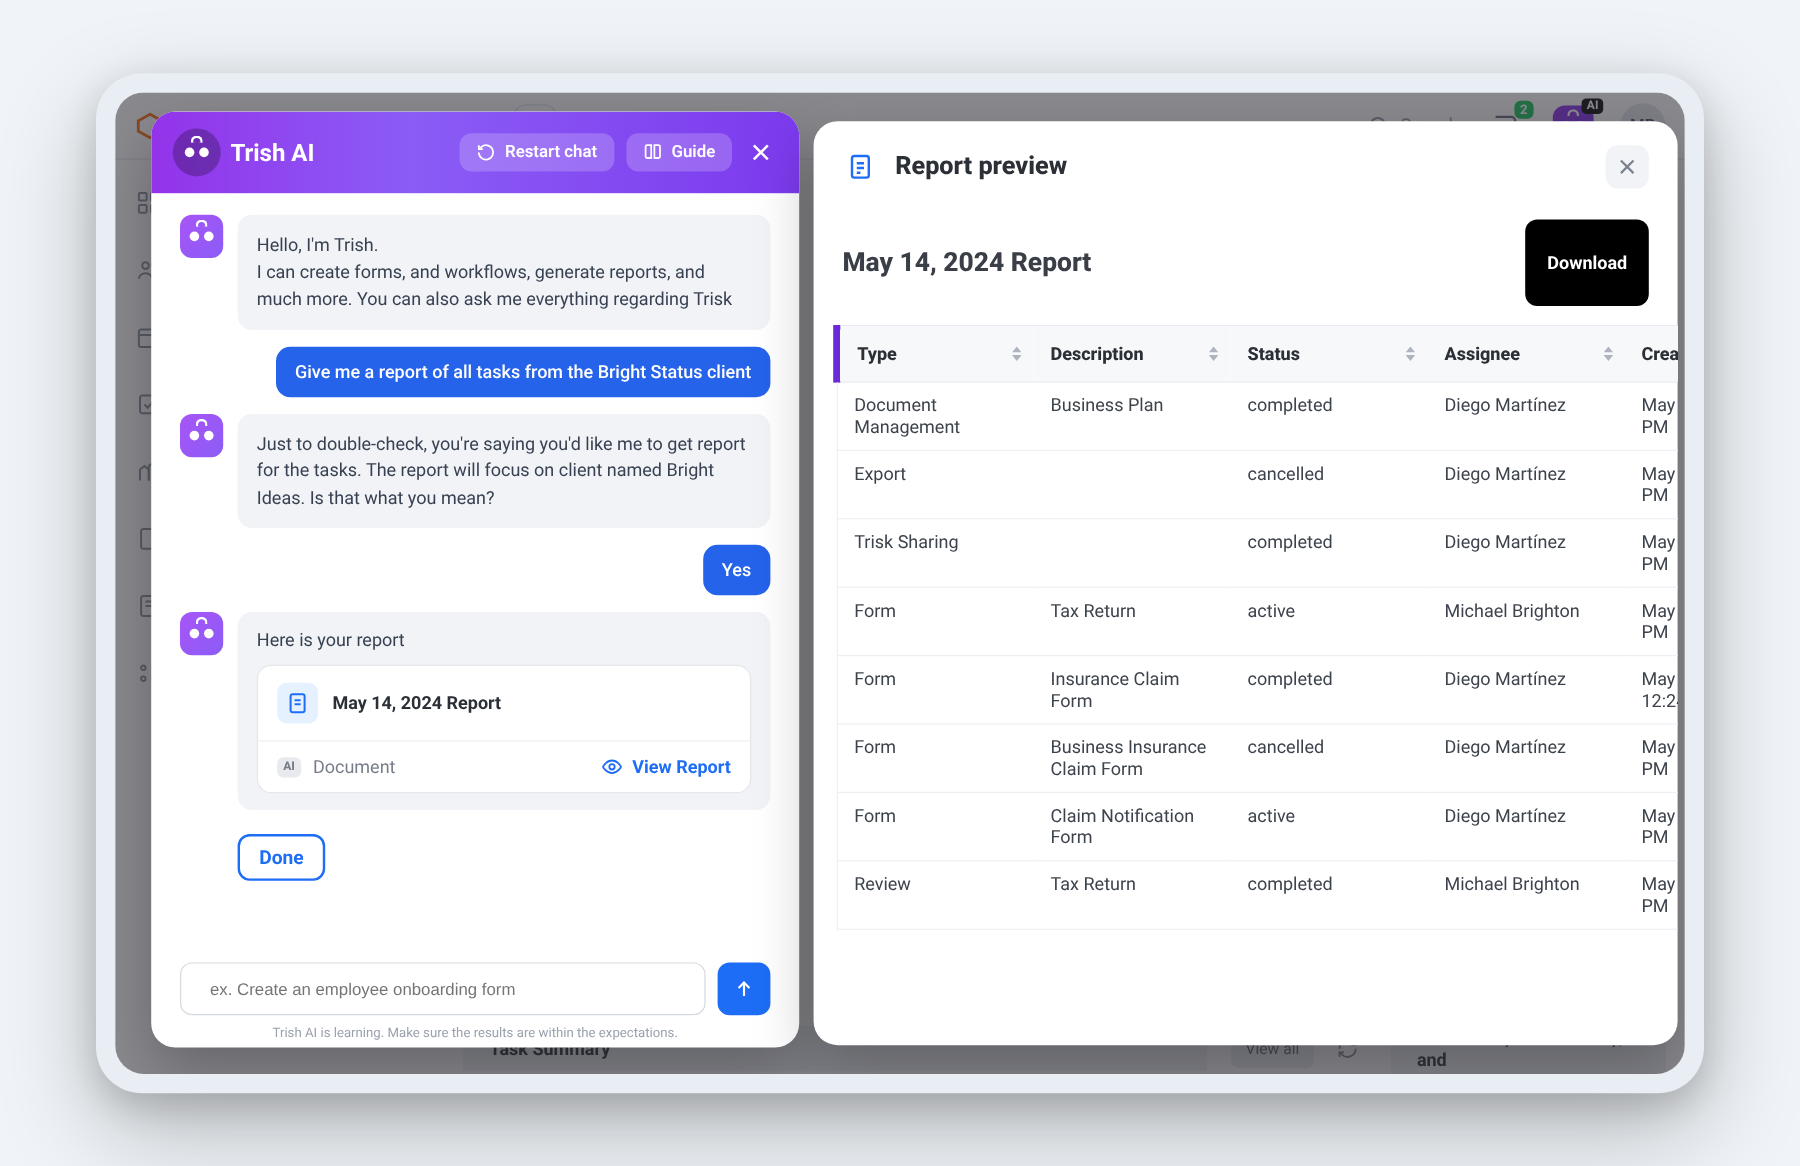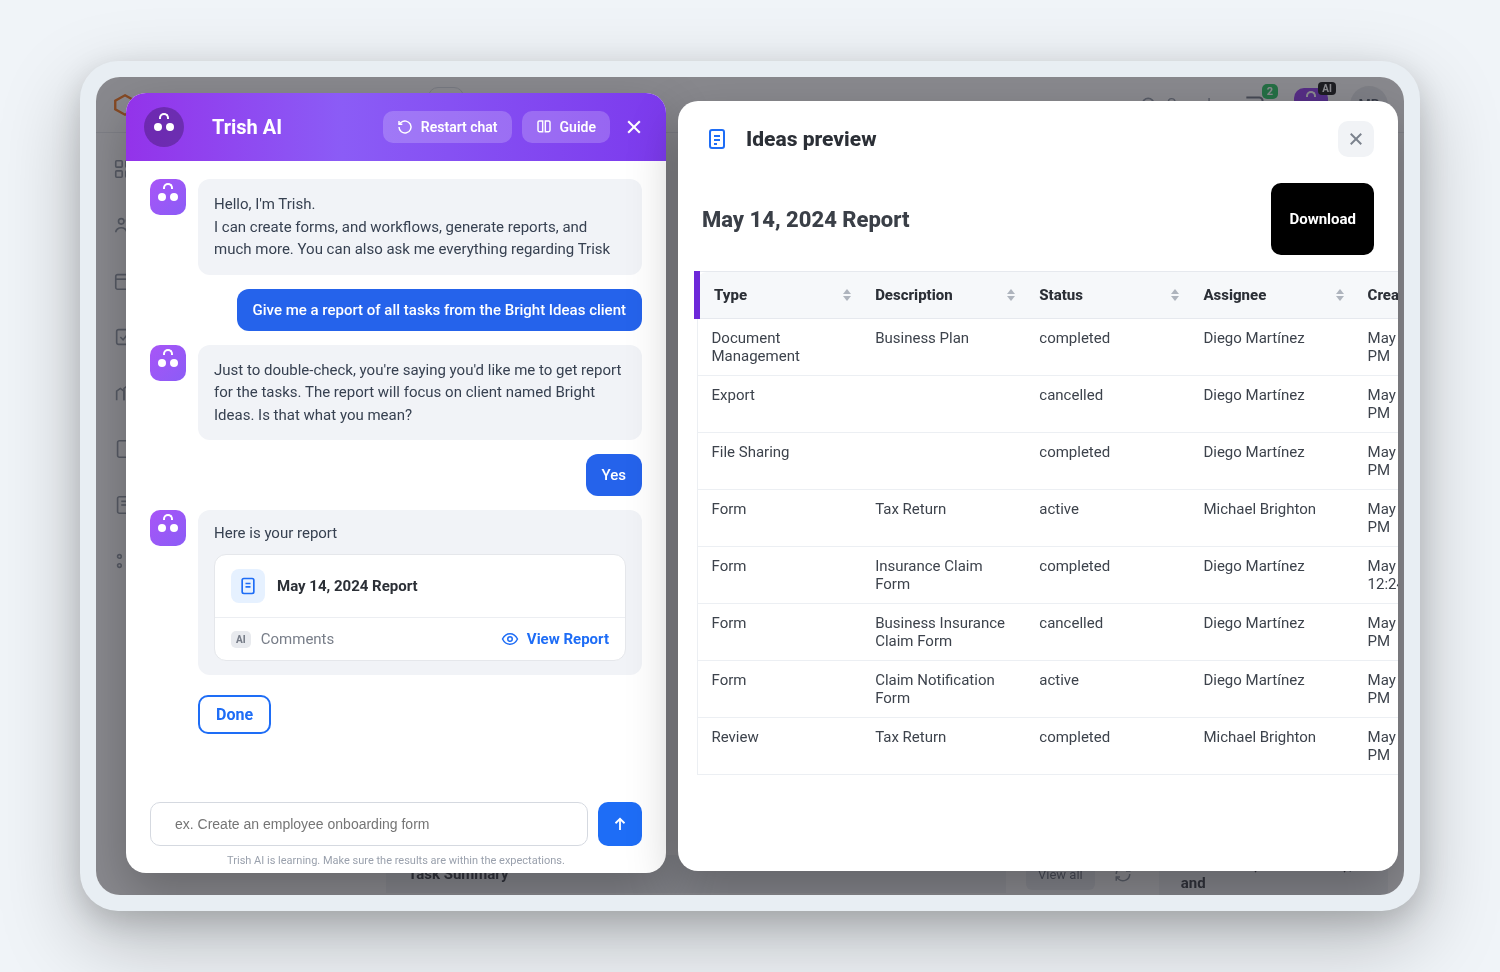--- a/index.html
+++ b/index.html
@@ -53,21 +53,21 @@
   
   .panel {
     position:absolute; background:#fff; border-radius:20px; box-shadow: 0 20px 50px rgba(0,0,0,0.25);
     display:flex; flex-direction:column; overflow:hidden;
   }
   .panel-chat { left:30px; top:16px; width:540px; height:780px; }
   .panel-report { left:582px; top:24px; width:720px; height:770px; }
 
   .chat-header {
     height:68px; background:linear-gradient(90deg,#9333ea 0%, #8b5cf6 40%, #7c3aed 100%);
-    display:flex; align-items:center; padding:0 18px; gap:28px; color:#fff;
+    display:flex; align-items:center; padding:0 18px; gap:8px; color:#fff;
   }
   .trish-av {
     width:40px; height:40px; border-radius:50%; background:rgba(0,0,0,0.25);
     display:flex; align-items:center; justify-content:center;
   }
   .trish-title { font-size:20px; font-weight:700; }
   .hdr-actions { margin-left:auto; display:flex; align-items:center; gap:10px; }
   .hdr-btn {
     background:rgba(255,255,255,0.2); border-radius:10px; padding:8px 14px; display:flex; align-items:center; gap:8px; font-size:14px; font-weight:600; color:#fff;
   }
@@ -309,21 +309,21 @@
         <div class="msg-row">
           <div class="bot-av">
               <div class="robot-eyes">
                 <span class="ant"></span>
               </div>
             </div>
           <div class="bot-bubble" style="white-space:pre-line">Hello, I'm Trish.
 I can create forms, and workflows, generate reports, and much more. You can also ask me everything regarding Trisk</div>
         </div>
         <div class="msg-row user">
-          <div class="user-bubble">Give me a report of all tasks from the Bright Ideas client</div>
+          <div class="user-bubble">Give me a report of all tasks from the Bright Status client</div>
         </div>
         <div class="msg-row">
           <div class="bot-av">
               <div class="robot-eyes">
                 <span class="ant"></span>
               </div>
             </div>
           <div class="bot-bubble">Just to double-check, you're saying you'd like me to get report for the tasks. The report will focus on client named Bright Ideas. Is that what you mean?</div>
         </div>
         <div class="msg-row user">
@@ -344,21 +344,21 @@
                       <rect x="5" y="3" width="14" height="18" rx="2"></rect>
                       <line x1="9" y1="9" x2="15" y2="9"></line>
                       <line x1="9" y1="13" x2="15" y2="13"></line>
                     </svg>
                 </div>
                 <div class="rc-title">May 14, 2024 Report</div>
               </div>
               <div class="rc-div"></div>
               <div class="rc-bottom">
                 <span class="ai-chip">AI</span>
-                <span class="gen-text">Comments</span>
+                <span class="gen-text">Document</span>
                 <div class="view-report">
                   <svg width="18" height="18" viewBox="0 0 24 24" fill="none" stroke="currentColor" stroke-width="2">
                       <path d="M2 12s3.5-7 10-7 10 7 10 7-3.5 7-10 7S2 12 2 12z"></path>
                       <circle cx="12" cy="12" r="3"></circle>
                     </svg>
                   <span>View Report</span>
                 </div>
               </div>
             </div>
           </div>
@@ -383,21 +383,21 @@
     <div class="panel panel-report">
       <div class="report-header">
         <div class="rh-icon">
           <svg width="24" height="24" viewBox="0 0 24 24" fill="none" stroke="currentColor" stroke-width="2">
               <rect x="5" y="3" width="14" height="18" rx="2"></rect>
               <line x1="9" y1="9" x2="15" y2="9"></line>
               <line x1="9" y1="13" x2="15" y2="13"></line>
               <line x1="9" y1="17" x2="12" y2="17"></line>
             </svg>
         </div>
-        <div class="rh-title">Ideas preview</div>
+        <div class="rh-title">Report preview</div>
         <div class="rh-close">
           <svg width="18" height="18" viewBox="0 0 24 24" stroke="currentColor" stroke-width="2.5">
               <line x1="5" y1="5" x2="19" y2="19"></line>
               <line x1="19" y1="5" x2="5" y2="19"></line>
             </svg>
         </div>
       </div>
       <div class="report-title-row">
         <div class="report-title">May 14, 2024 Report</div>
         <div class="download-btn">Download</div>
@@ -450,21 +450,21 @@
                 <td>May 14<br>PM</td>
               </tr>
               <tr>
                 <td>Export</td>
                 <td></td>
                 <td>cancelled</td>
                 <td>Diego Martínez</td>
                 <td>May 14<br>PM</td>
               </tr>
               <tr>
-                <td>File Sharing</td>
+                <td>Trisk Sharing</td>
                 <td></td>
                 <td>completed</td>
                 <td>Diego Martínez</td>
                 <td>May 14<br>PM</td>
               </tr>
               <tr>
                 <td>Form</td>
                 <td>Tax Return</td>
                 <td>active</td>
                 <td>Michael Brighton</td>

